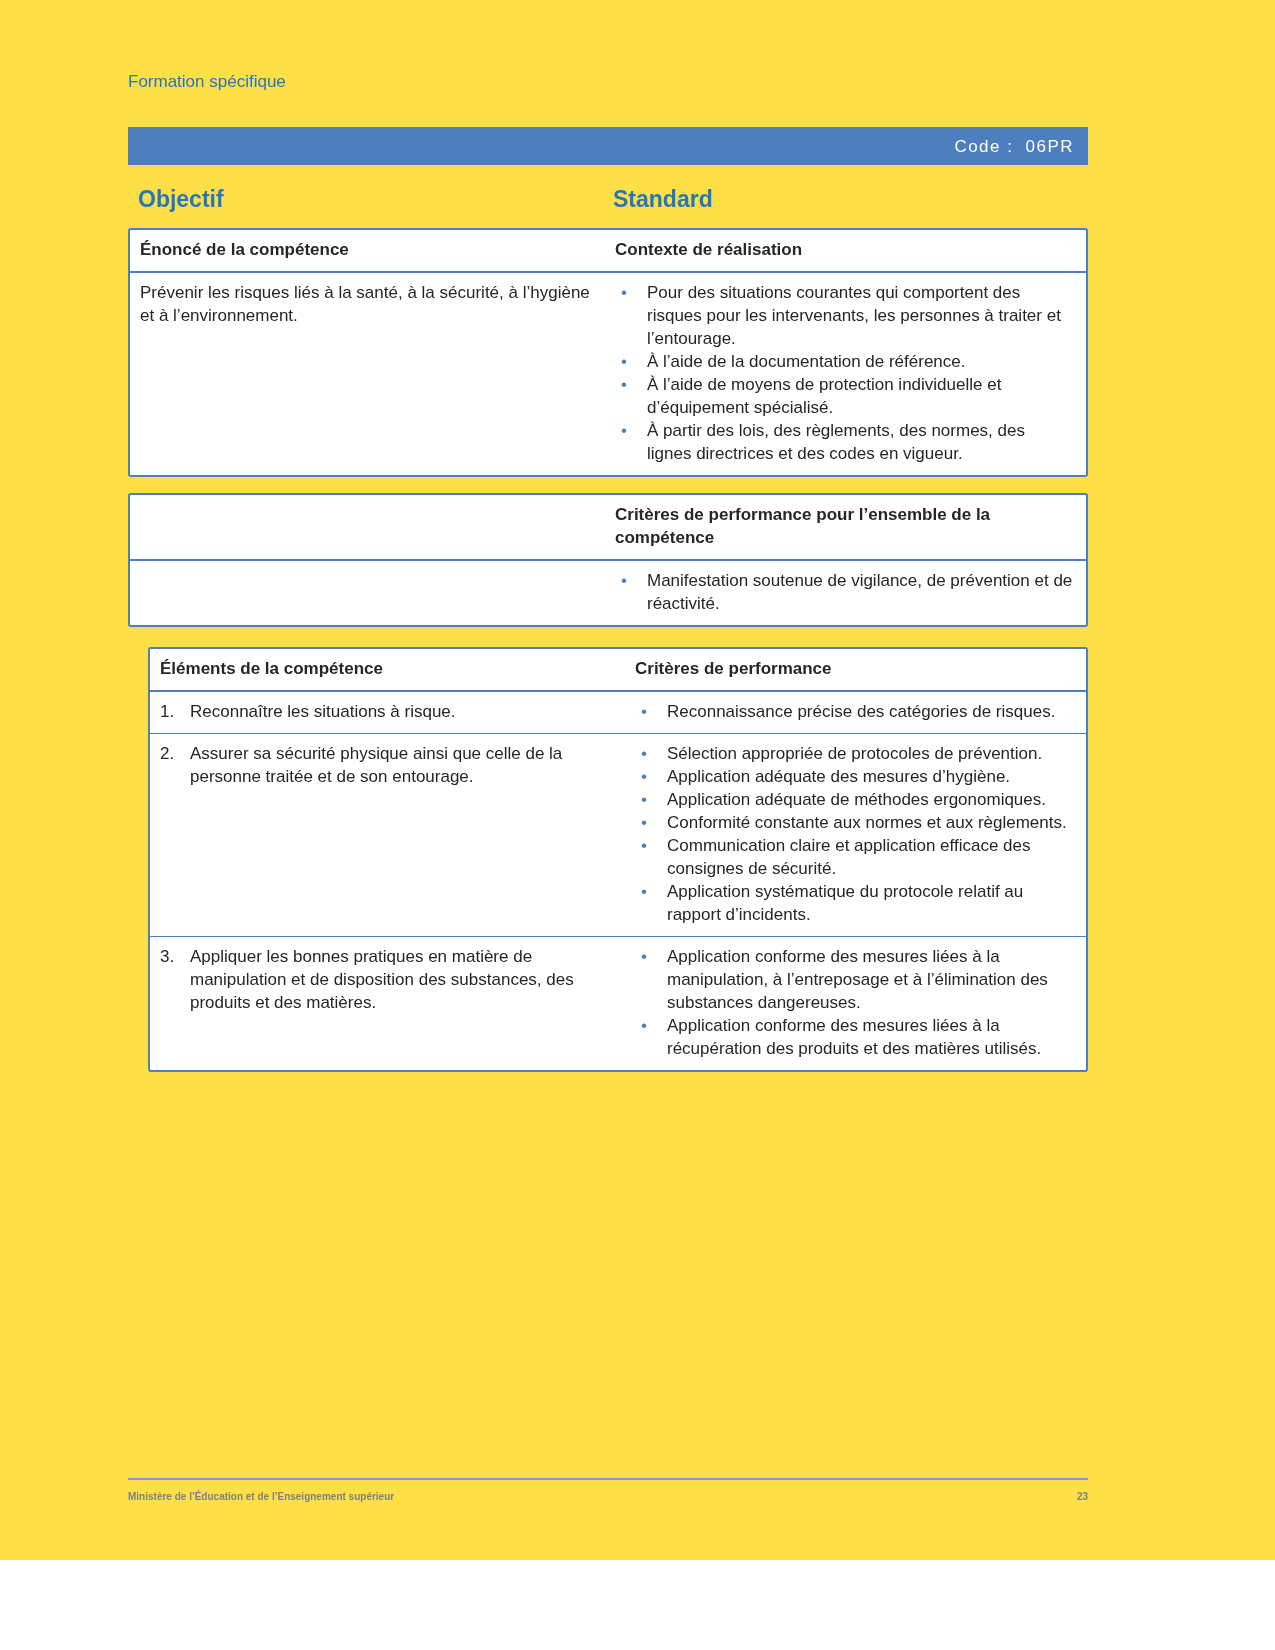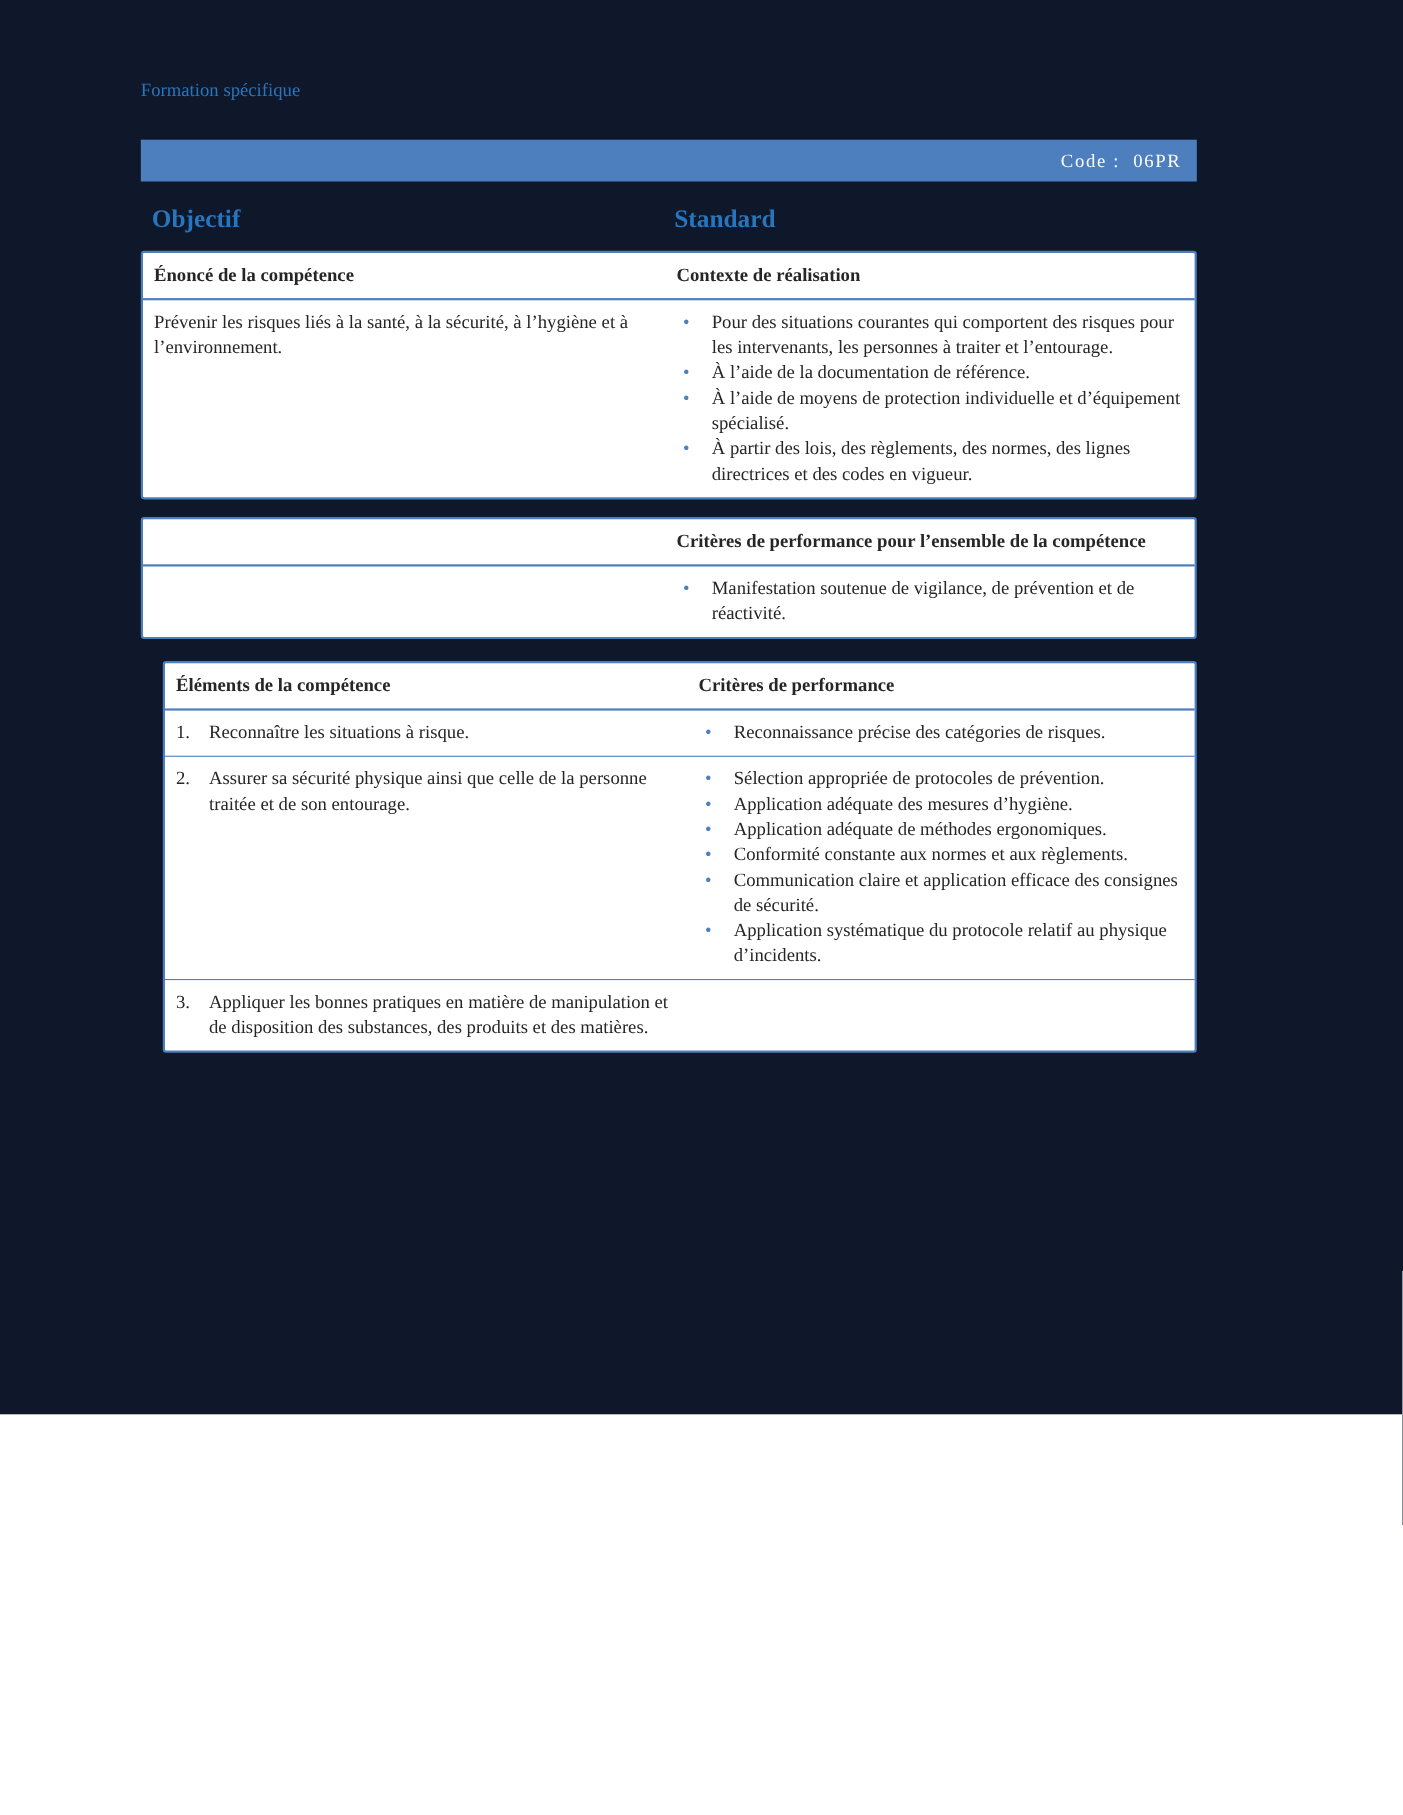--- a/index.html
+++ b/index.html
@@ -1,21 +1,21 @@
 <!DOCTYPE html>
 <html><head>
 <meta charset="utf-8">
 <style>
   html, body { margin: 0; padding: 0; background: #ffffff; }
   .page {
     position: relative;
     width: 1275px;
-    height: 1286px;
-    background: #0f172a;
-    font-family: Liberation Serif, serif;
+    height: 1560px;
+    background: #fde047;
+    font-family: Liberation Sans, sans-serif;
     color: #262626;
     font-size: 17px;
     line-height: 23px;
     overflow: hidden;
   }
   .content {
     position: absolute;
     left: 128px;
     top: 0;
     width: 960px;
@@ -172,32 +172,38 @@
             <span class="numtext">Assurer sa sécurité physique ainsi que celle de la personne traitée et de son entourage.</span>
           </div>
         </div>
         <div class="tcell right">
           <ul class="bullets">
             <li>Sélection appropriée de protocoles de prévention.</li>
             <li>Application adéquate des mesures d’hygiène.</li>
             <li>Application adéquate de méthodes ergonomiques.</li>
             <li>Conformité constante aux normes et aux règlements.</li>
             <li>Communication claire et application efficace des consignes de sécurité.</li>
-            <li>Application systématique du protocole relatif au physique d’incidents.</li>
+            <li>Application systématique du protocole relatif au rapport d’incidents.</li>
           </ul>
         </div>
       </div>
 
       <div class="trow body">
         <div class="tcell left">
           <div class="numbered">
             <span class="num">3.</span>
             <span class="numtext">Appliquer les bonnes pratiques en matière de manipulation et de disposition des substances, des produits et des matières.</span>
           </div>
         </div>
+        <div class="tcell right">
+          <ul class="bullets">
+            <li>Application conforme des mesures liées à la manipulation, à l’entreposage et à l’élimination des substances dangereuses.</li>
+            <li>Application conforme des mesures liées à la récupération des produits et des matières utilisés.</li>
+          </ul>
+        </div>
       </div>
     </div>
 
   </div>
 
   <div class="footer">
     <span class="footer-left">Ministère de l’Éducation et de l’Enseignement supérieur</span>
     <span class="footer-right">23</span>
   </div>
 </div>

